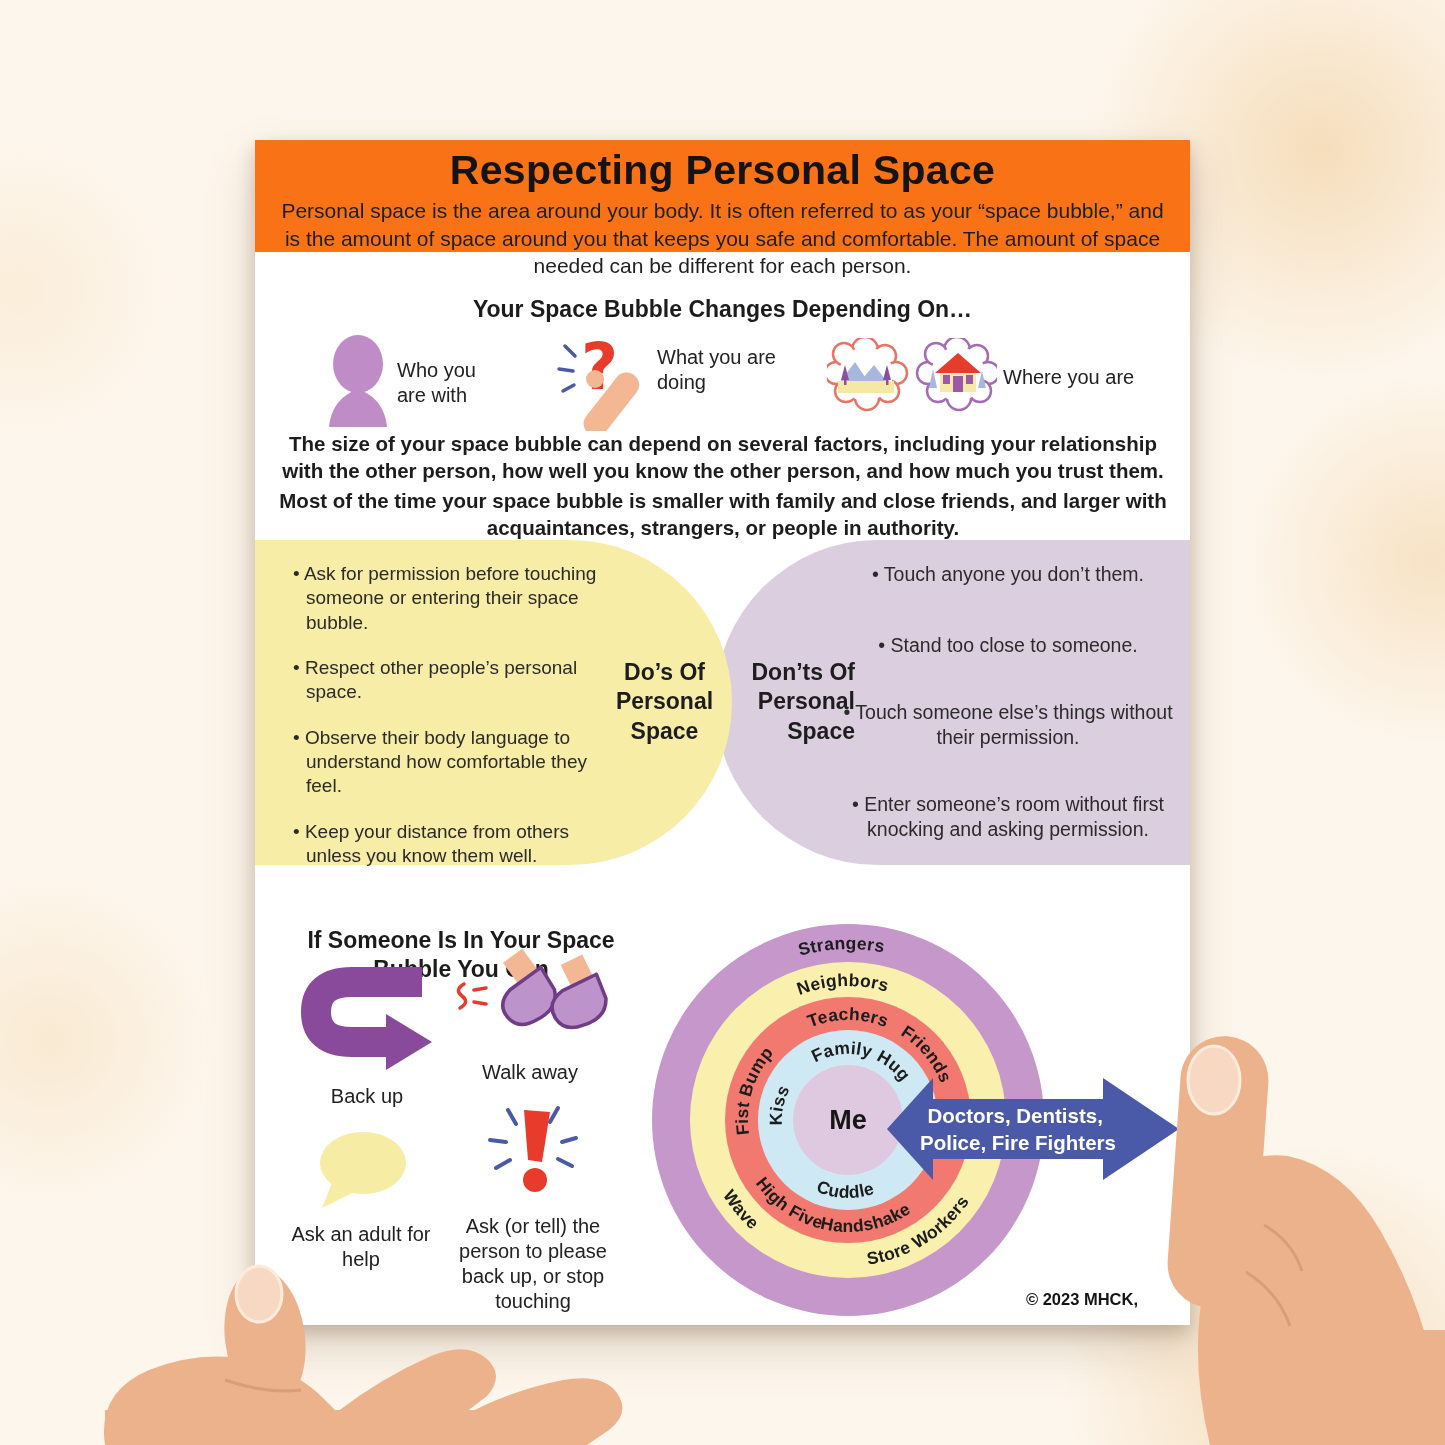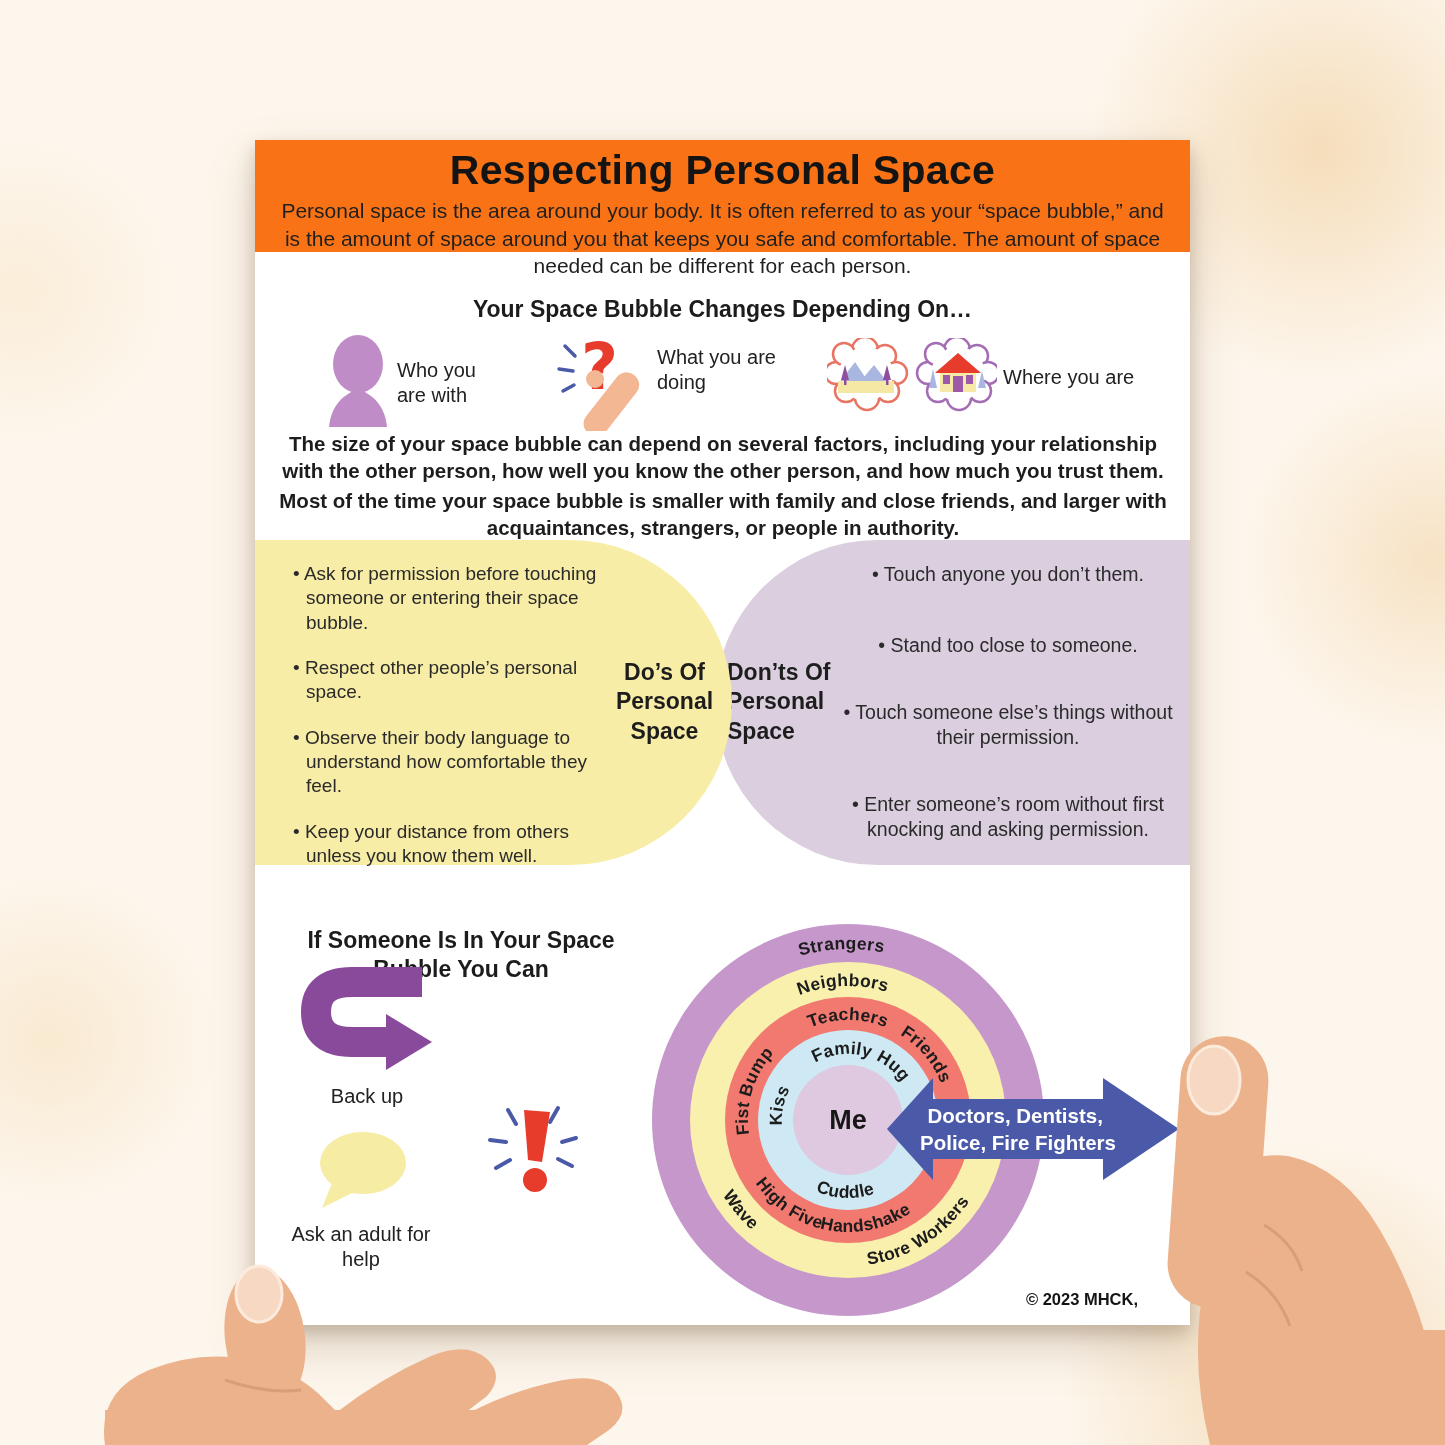--- a/index.html
+++ b/index.html
@@ -38,21 +38,21 @@
   .para1 { top:291px; }
   .para2 { top:348px; }
   
   .band { position:absolute; left:0; top:400px; width:935px; height:325px; }
   .donts-shape { position:absolute; left:460px; top:0; width:475px; height:325px; background:#dbcfdf; border-radius:163px 0 0 163px; }
   .dos-shape   { position:absolute; left:0; top:0; width:477px; height:325px; background:#f8eda6; border-radius:0 163px 163px 0; }
   .dos-list { position:absolute; left:35px; top:22px; width:312px; font-size:19px; line-height:1.28; color:#2a2a2a; }
   .dos-list .itm { padding-left:16px; text-indent:-13px; margin-bottom:21px; }
   .dos-list .itm::before { content:"• "; }
   .dos-title { position:absolute; left:347px; top:50%; transform:translateY(-50%); width:125px; text-align:center; font-size:23px; font-weight:700; line-height:1.3; color:#1d1d1d; }
-  .donts-title { position:absolute; left:12px; top:50%; transform:translateY(-50%); width:128px; text-align:left; font-size:23px; font-weight:700; line-height:1.3; color:#1d1d1d; }
+  .donts-title { position:absolute; left:12px; top:50%; transform:translateY(-50%); width:128px; text-align:right; font-size:23px; font-weight:700; line-height:1.3; color:#1d1d1d; }
   .donts-list { position:absolute; left:128px; top:22px; width:330px; text-align:center; font-size:19.5px; line-height:1.28; color:#2a2a2a; }
   .donts-list .itm::before { content:"• "; }
   .donts-list .i0 { margin-bottom:46px; }
   .donts-list .i1 { margin-bottom:42px; }
   .donts-list .i2 { margin-bottom:42px; }
   
   .if-heading { position:absolute; left:28px; top:738px; width:356px; text-align:center; font-size:23px; font-weight:700; line-height:1.25;margin-top:48px; }
   .act { position:absolute; text-align:center; }
   .act .cap { font-size:20px; line-height:1.25; color:#222; margin-top:8px; }
   .act1 { left:42px;  top:812px; width:140px; }
@@ -183,20 +183,36 @@
     <div class="if-heading">If Someone Is In Your Space Bubble You Can</div>
 
     <div class="act act1">
       <svg width="135" height="120" viewBox="0 0 135 120">
         <path d="M 122,30 L 52,30 Q 16,30 16,60 Q 16,90 52,90 L 88,90" fill="none" stroke="#8a4a9b" stroke-width="30"></path>
         <polygon points="86,62 86,118 132,90" fill="#8a4a9b"></polygon>
       </svg>
       <div class="cap">Back up</div>
     </div>
 
+    <div class="act act2">
+      <svg width="165" height="108" viewBox="0 0 165 108">
+        <path d="M 16,44 q -10,6 -2,12 q 8,6 -2,12" stroke="#e73b2c" stroke-width="3.5" fill="none" stroke-linecap="round"></path>
+        <line x1="26" y1="50" x2="38" y2="48" stroke="#e73b2c" stroke-width="3.5" stroke-linecap="round"></line>
+        <line x1="26" y1="62" x2="38" y2="64" stroke="#e73b2c" stroke-width="3.5" stroke-linecap="round"></line>
+        <g transform="translate(46,14) rotate(-36 34 40)">
+          <rect x="32" y="0" width="24" height="32" fill="#f3b893"></rect>
+          <path d="M 22,26 Q 2,30 4,48 Q 6,64 26,66 Q 50,70 58,52 L 60,26 Z" fill="#bd93cc" stroke="#6f3c85" stroke-width="3.5" stroke-linejoin="round"></path>
+        </g>
+        <g transform="translate(98,20) rotate(-26 34 40)">
+          <rect x="32" y="0" width="24" height="30" fill="#f3b893"></rect>
+          <path d="M 22,24 Q 2,28 4,46 Q 6,62 26,64 Q 50,68 58,50 L 60,24 Z" fill="#bd93cc" stroke="#6f3c85" stroke-width="3.5" stroke-linejoin="round"></path>
+        </g>
+      </svg>
+      <div class="cap">Walk away</div>
+    </div>
 
     <div class="act act3">
       <svg width="95" height="80" viewBox="0 0 95 80">
         <ellipse cx="49" cy="33" rx="43" ry="31" fill="#f7eca4"></ellipse>
         <polygon points="18,53 8,78 44,60" fill="#f7eca4"></polygon>
       </svg>
       <div class="cap">Ask an adult for help</div>
     </div>
 
     <div class="act act4">
@@ -205,20 +221,21 @@
           <line x1="30" y1="8" x2="38" y2="22"></line>
           <line x1="80" y1="6" x2="72" y2="20"></line>
           <line x1="12" y1="38" x2="28" y2="40"></line>
           <line x1="98" y1="36" x2="84" y2="40"></line>
           <line x1="18" y1="66" x2="32" y2="58"></line>
           <line x1="94" y1="64" x2="80" y2="57"></line>
         </g>
         <path d="M 46,8 L 72,10 L 64,60 L 50,58 Z" fill="#e73b2c"></path>
         <circle cx="57" cy="78" r="12" fill="#e73b2c"></circle>
       </svg>
+      <div class="cap">Ask (or tell) the person to please back up, or stop touching</div>
     </div>
 
 
     <svg class="bubble-svg" width="550" height="410" viewBox="0 0 550 410">
       <defs>
         <path id="cw66" d="M 200,271 A 66,66 0 1 1 200,139 A 66,66 0 1 1 200,271"></path>
         <path id="cw100" d="M 200,305 A 100,100 0 1 1 200,105 A 100,100 0 1 1 200,305"></path>
         <path id="cw134" d="M 200,339 A 134,134 0 1 1 200,71 A 134,134 0 1 1 200,339"></path>
         <path id="cw171" d="M 200,376 A 171,171 0 1 1 200,34 A 171,171 0 1 1 200,376"></path>
         <path id="ccw78" d="M 200,127 A 78,78 0 1 0 200,283 A 78,78 0 1 0 200,127"></path>

